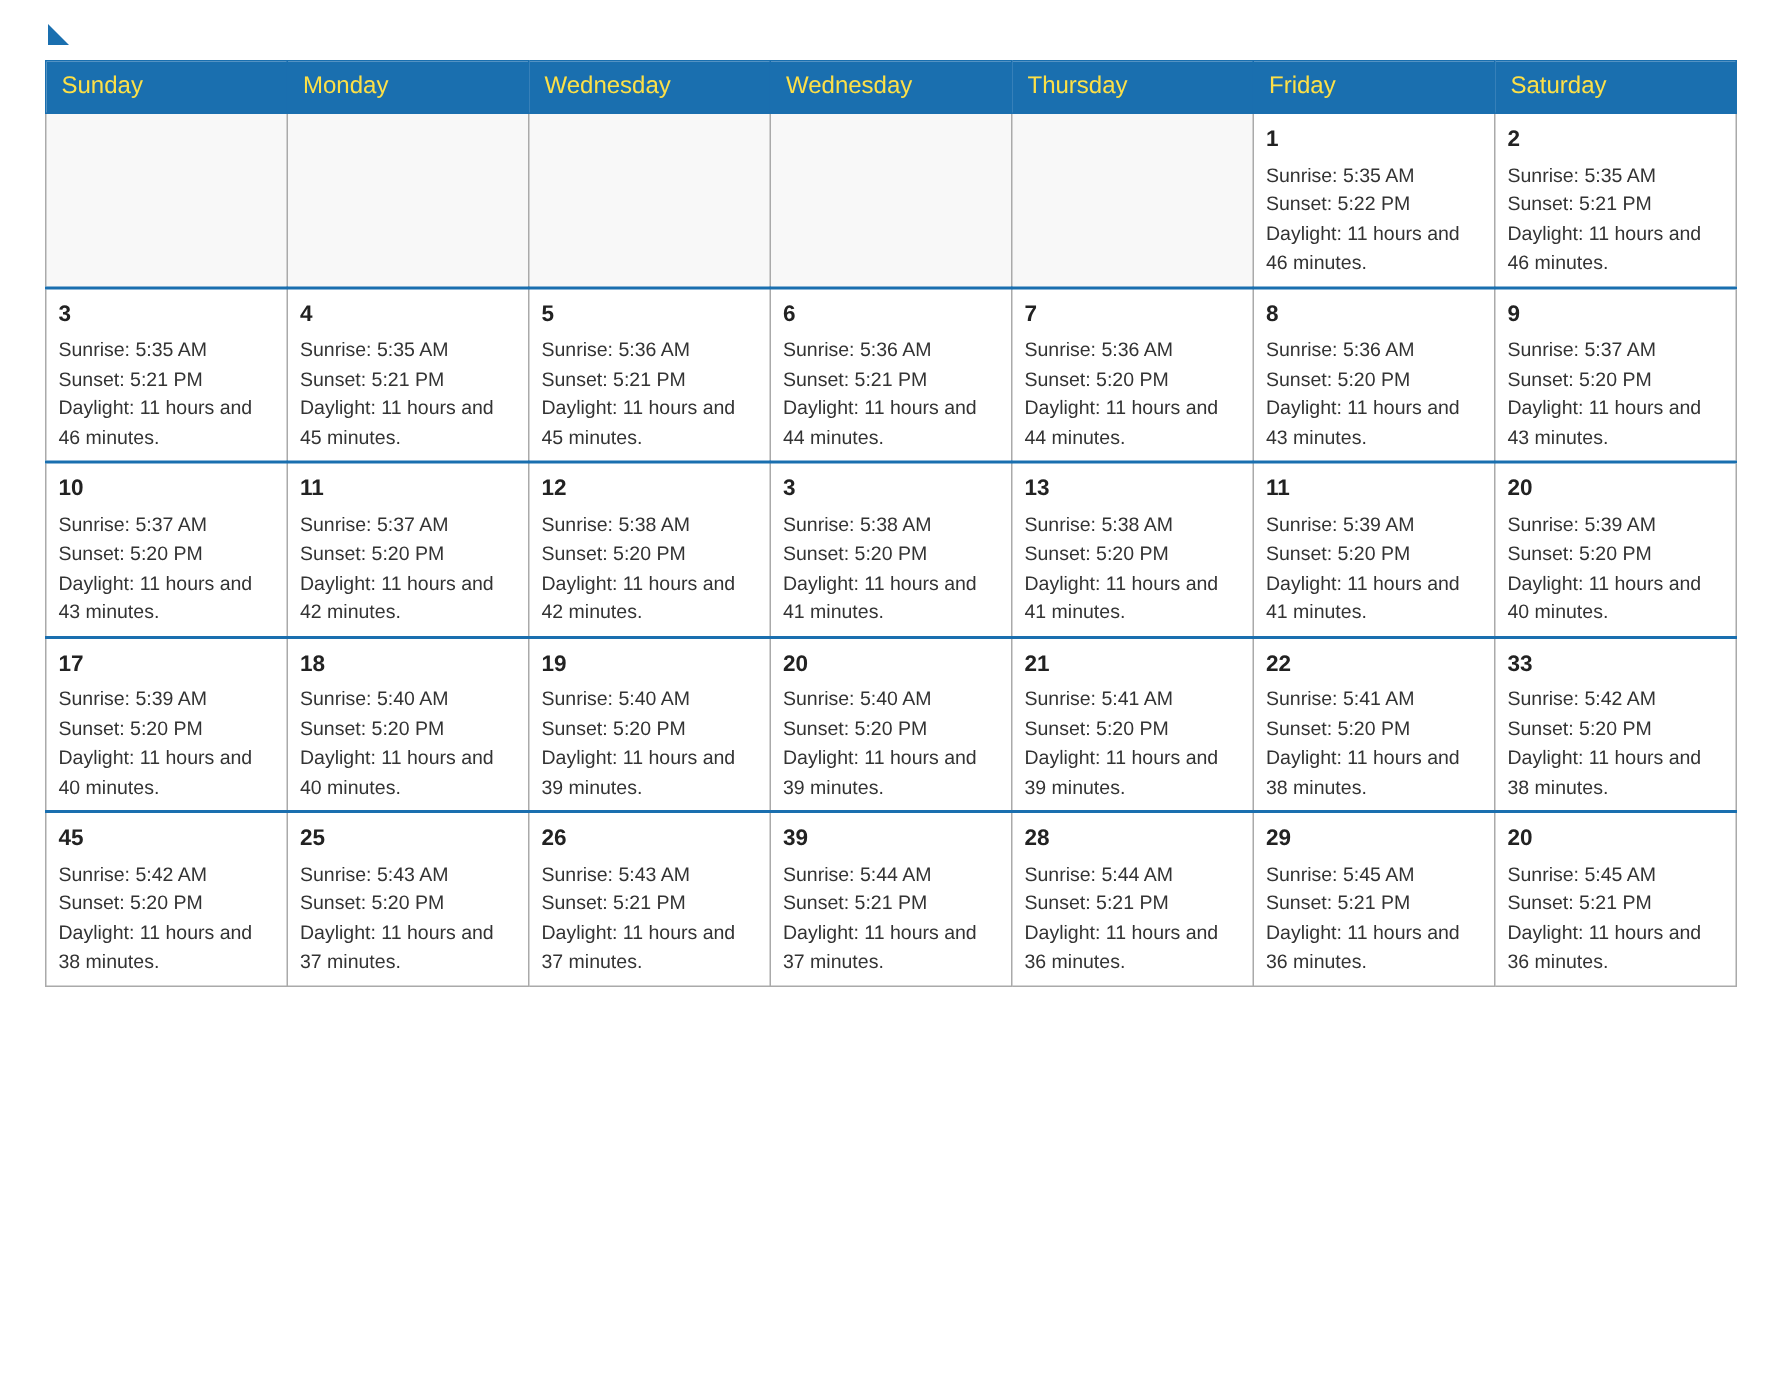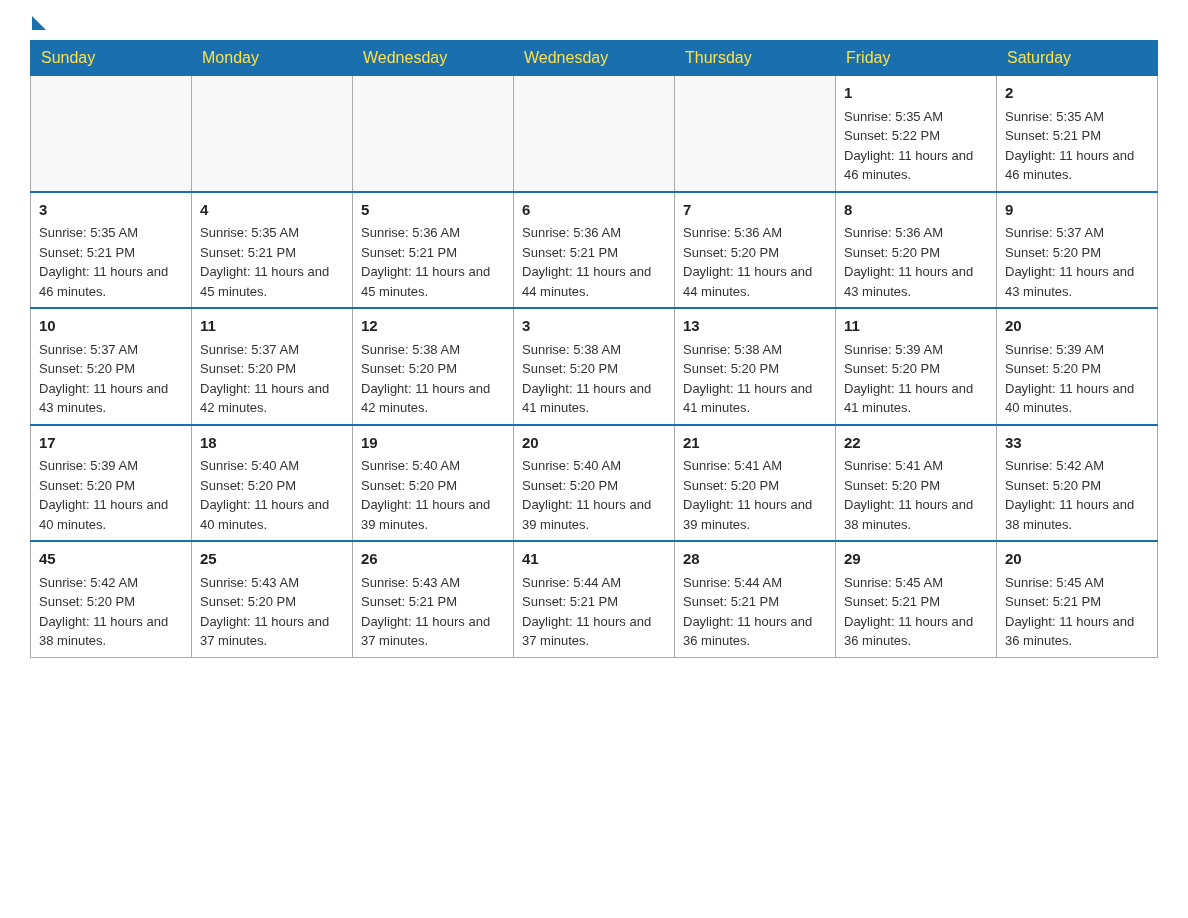--- a/index.html
+++ b/index.html
@@ -294,21 +294,21 @@
           <div>Sunset: 5:20 PM</div>
           <div>Daylight: 11 hours and 37 minutes.</div>
         </td>
         <td>
           <span class="day-num">26</span>
           <div>Sunrise: 5:43 AM</div>
           <div>Sunset: 5:21 PM</div>
           <div>Daylight: 11 hours and 37 minutes.</div>
         </td>
         <td>
-          <span class="day-num">41</span>
+          <span class="day-num">39</span>
           <div>Sunrise: 5:44 AM</div>
           <div>Sunset: 5:21 PM</div>
           <div>Daylight: 11 hours and 37 minutes.</div>
         </td>
         <td>
           <span class="day-num">28</span>
           <div>Sunrise: 5:44 AM</div>
           <div>Sunset: 5:21 PM</div>
           <div>Daylight: 11 hours and 36 minutes.</div>
         </td>

